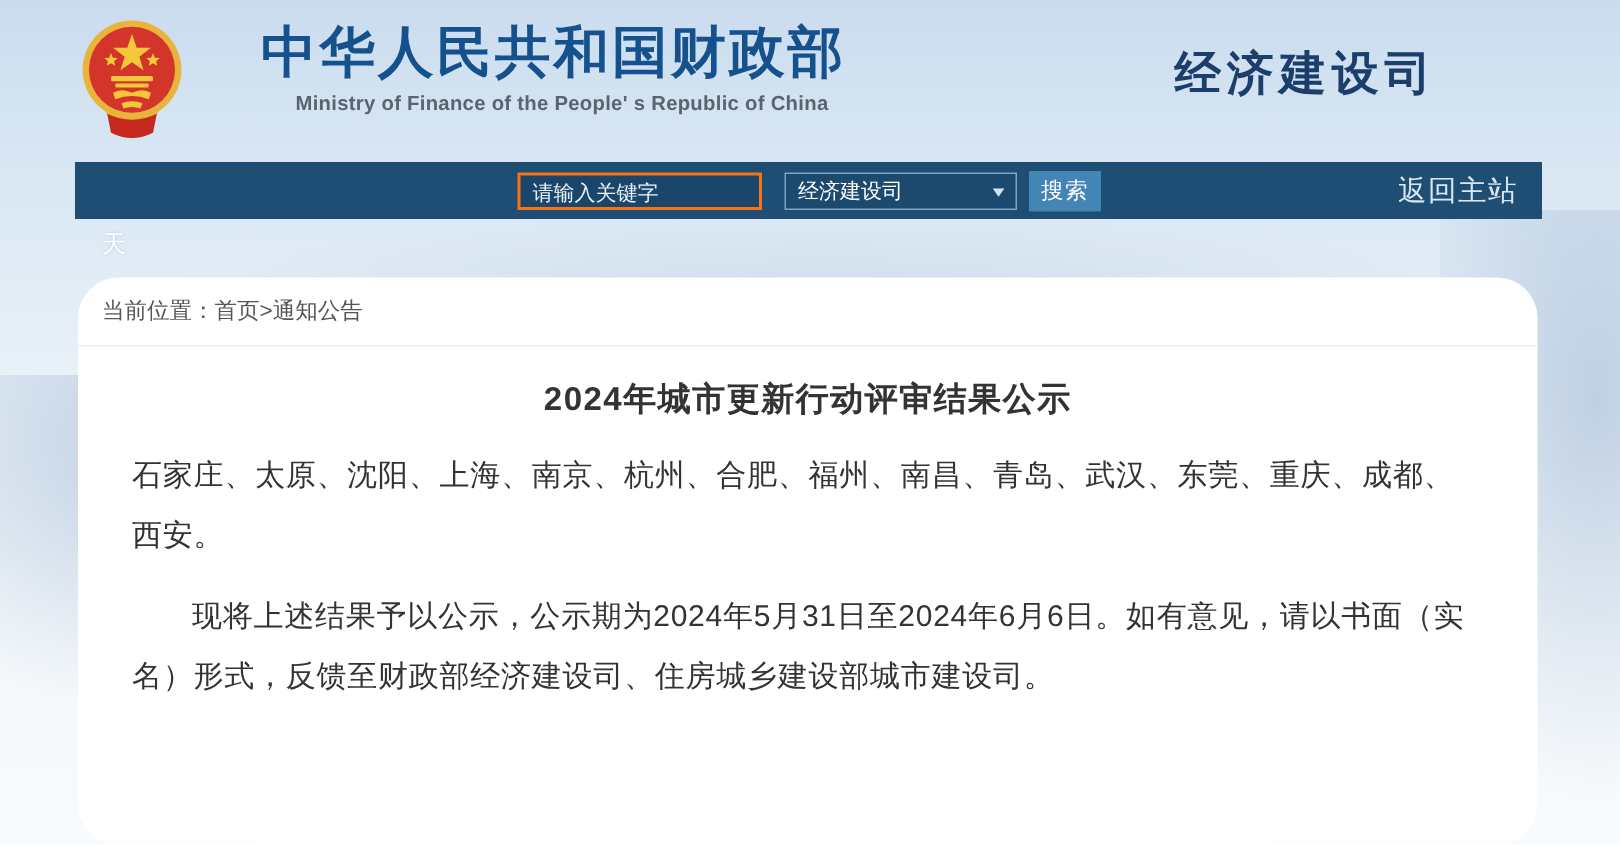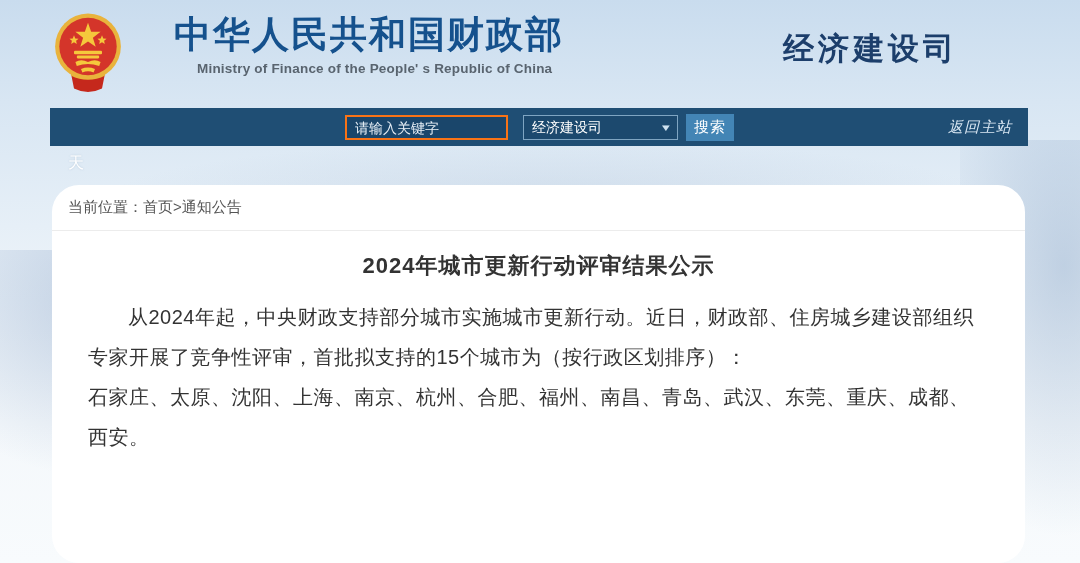--- a/index.html
+++ b/index.html
@@ -90,22 +90,22 @@
     position: absolute; left: 636px; top: 6px;
     width: 48px; height: 27px;
     background: #4385b5; border: none;
     color: #ffffff; font-size: 15px;
     cursor: pointer; letter-spacing: 1px;
     font-family: "Liberation Sans", "DejaVu Sans", sans-serif;
   }
   .nav-home {
     position: absolute; right: 16px; top: 0; height: 38px;
     display: flex; align-items: center;
-    color: #d9e7f3; font-size: 15px; cursor: pointer;
-    text-decoration: none; letter-spacing: 1px; font-style: italic;
+    color: #d9e7f3; font-size: 19px; cursor: pointer;
+    text-decoration: none; letter-spacing: 1px;
   }
   .date-wrap-char {
     position: absolute; left: 68px; top: 153px;
     color: #ffffff; font-size: 16px;
     text-shadow: 0 0 2px rgba(120,150,180,0.4);
   }
 
   
   .panel {
     position: absolute; left: 52px; top: 185px;
@@ -178,18 +178,18 @@
   </div>
   <div class="date-wrap-char">天</div>
 
   <div class="panel">
     <div class="breadcrumb">
       <span>当前位置：</span>
       <span class="crumb-path">首页&gt;通知公告</span>
     </div>
     <div class="article-title">2024年城市更新行动评审结果公示</div>
     <div class="article-body">
-      <p class="indent">从2024年起，中央财政支持部分城市实施城市更新行动。近日，财政部、住房城乡建设部组织专家开展了竞争性评审，首批拟支持的15个城市为（按行政区划排序）：</p>
       <p>石家庄、太原、沈阳、上海、南京、杭州、合肥、福州、南昌、青岛、武汉、东莞、重庆、成都、西安。</p>
+      <p class="indent gap">现将上述结果予以公示，公示期为2024年5月31日至2024年6月6日。如有意见，请以书面（实名）形式，反馈至财政部经济建设司、住房城乡建设部城市建设司。</p>
     </div>
   </div>
 
 </div>
 
 </body></html>

